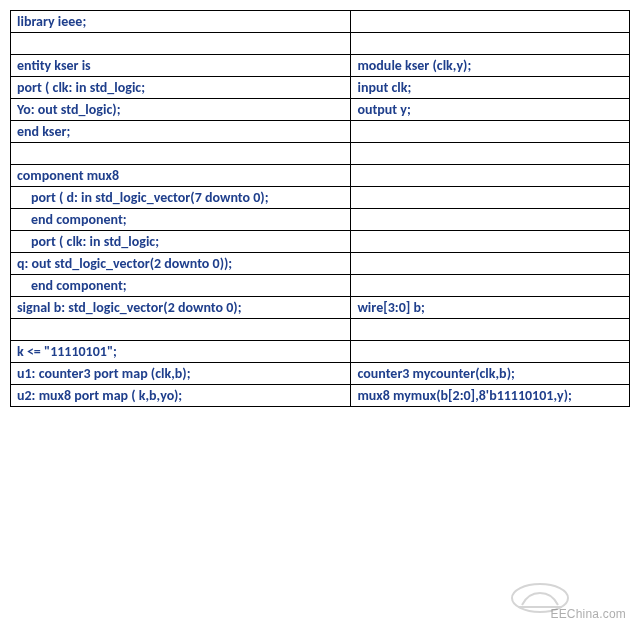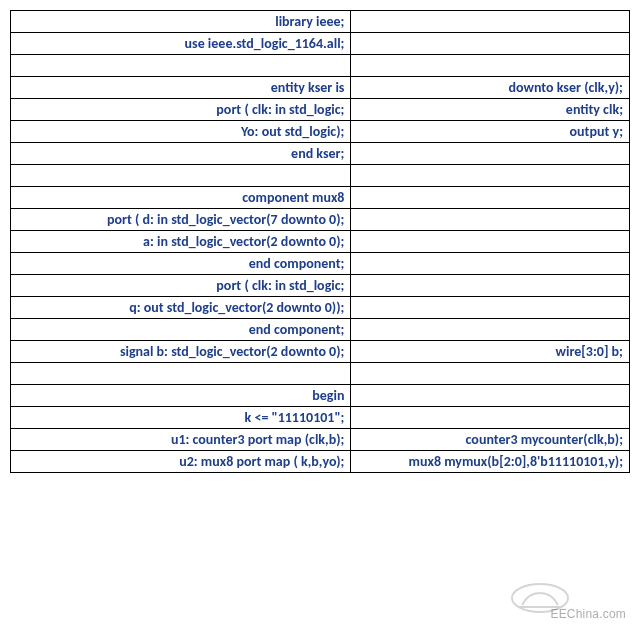--- a/index.html
+++ b/index.html
@@ -16,28 +16,27 @@
     }
     table {
       border-collapse: collapse;
       width: 100%;
       table-layout: fixed;
     }
     col.left-col { width: 55%; }
     col.right-col { width: 45%; }
     td {
       border: 1px solid #000000;
-      padding: 2px 6px 2px 22px;
+      padding: 2px 6px 2px 6px;
       height: 22px;
       vertical-align: middle;
       color: #1f3f8c;
       font-weight: bold;
       white-space: nowrap;
       overflow: hidden;
-      text-align: right;
     }
     td .indent1 { display:inline-block; padding-left: 14px; }
     .watermark {
       position: absolute;
       right: 14px;
       bottom: 6px;
       font-size: 12px;
       color: rgba(120,120,120,0.6);
       font-family: Arial, sans-serif;
       letter-spacing: 0.2px;
@@ -61,57 +60,49 @@
     <colgroup>
       <col class="left-col">
       <col class="right-col">
     </colgroup>
     <tbody>
         <tr>
           <td>library ieee;</td>
           <td></td>
         </tr>
         <tr>
-          <td>use ieee.std_logic_1164.all;</td>
-          <td></td>
-        </tr>
-        <tr>
           <td></td>
           <td></td>
         </tr>
         <tr>
           <td>entity kser is</td>
-          <td>downto kser (clk,y);</td>
+          <td>module kser (clk,y);</td>
         </tr>
         <tr>
           <td>port ( clk: in std_logic;</td>
-          <td>entity clk;</td>
+          <td>input clk;</td>
         </tr>
         <tr>
           <td>Yo: out std_logic);</td>
           <td>output y;</td>
         </tr>
         <tr>
           <td>end kser;</td>
           <td></td>
         </tr>
         <tr>
           <td></td>
           <td></td>
         </tr>
         <tr>
           <td>component mux8</td>
           <td></td>
         </tr>
         <tr>
           <td><span class="indent1">port ( d: in std_logic_vector(7 downto 0);</span></td>
-          <td></td>
-        </tr>
-        <tr>
-          <td>a: in std_logic_vector(2 downto 0);</td>
           <td></td>
         </tr>
         <tr>
           <td><span class="indent1">end component;</span></td>
           <td></td>
         </tr>
         <tr>
           <td><span class="indent1">port ( clk: in std_logic;</span></td>
           <td></td>
         </tr>
@@ -122,24 +113,20 @@
         <tr>
           <td><span class="indent1">end component;</span></td>
           <td></td>
         </tr>
         <tr>
           <td>signal b: std_logic_vector(2 downto 0);</td>
           <td>wire[3:0] b;</td>
         </tr>
         <tr>
           <td></td>
-          <td></td>
-        </tr>
-        <tr>
-          <td>begin</td>
           <td></td>
         </tr>
         <tr>
           <td>k &lt;= "11110101";</td>
           <td></td>
         </tr>
         <tr>
           <td>u1: counter3 port map (clk,b);</td>
           <td>counter3 mycounter(clk,b);</td>
         </tr>

